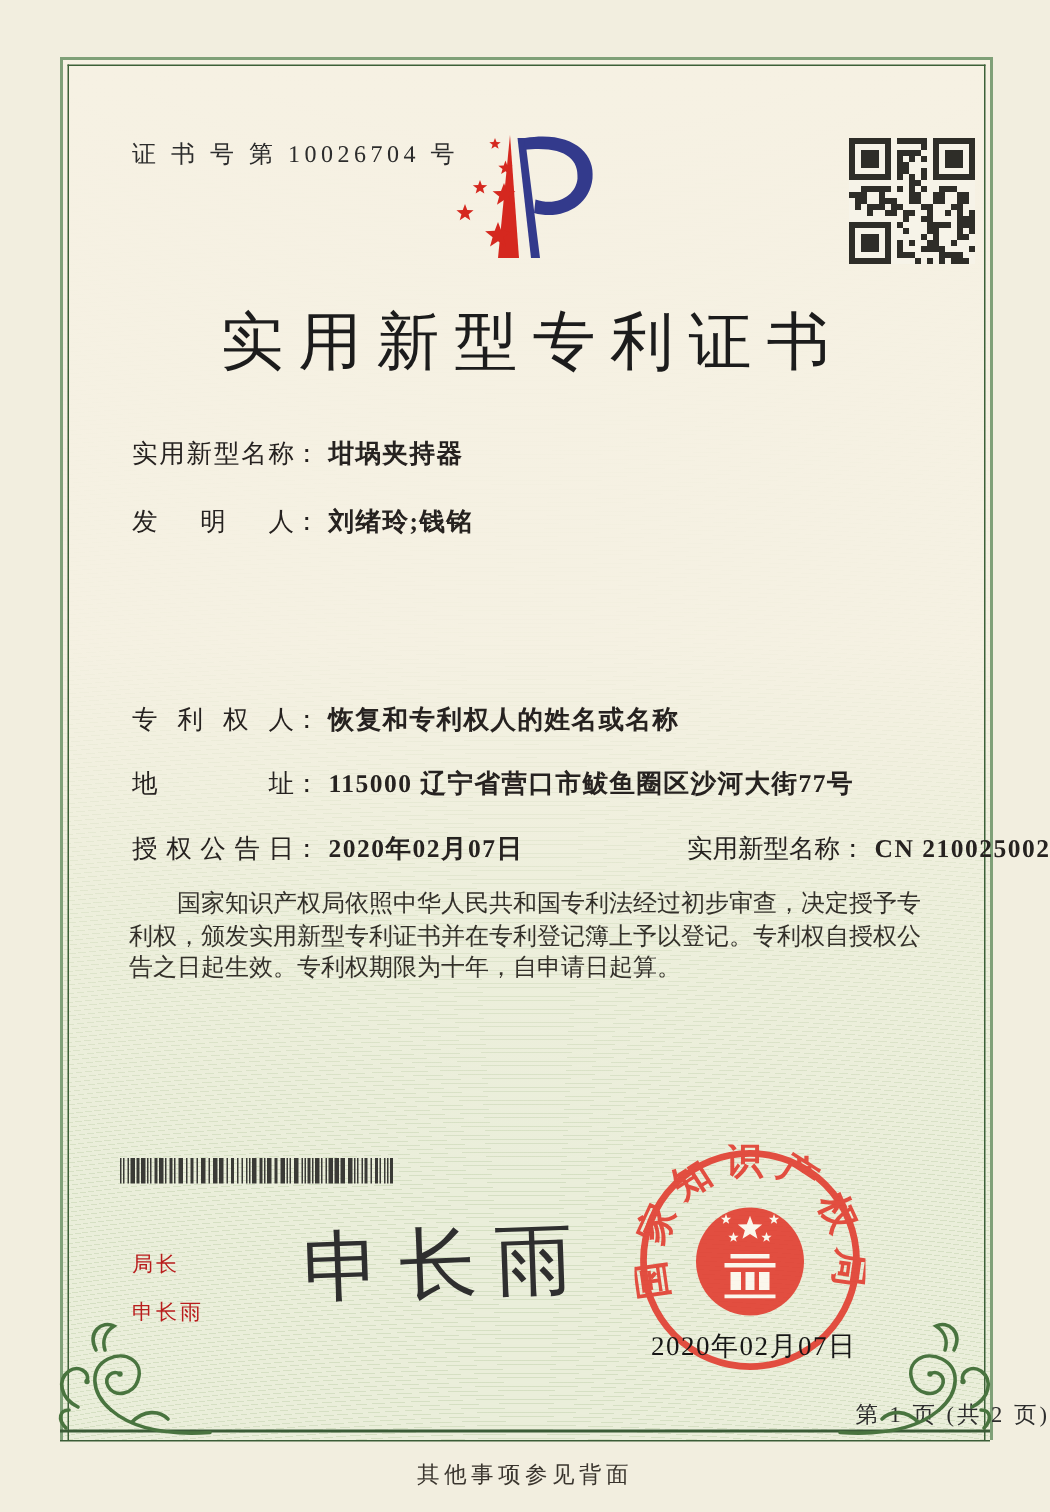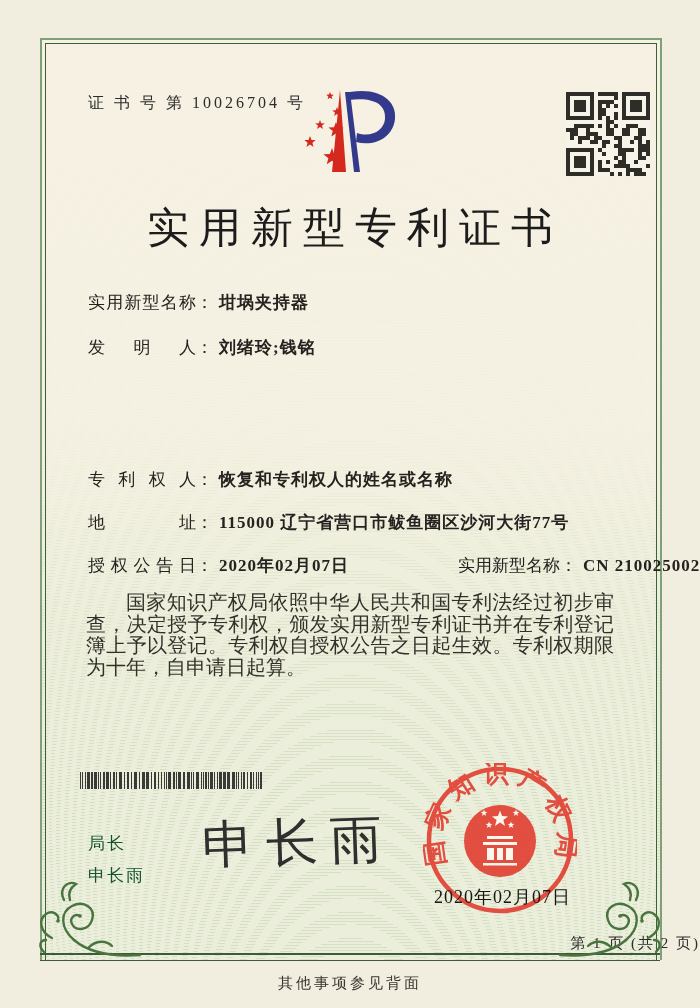--- a/index.html
+++ b/index.html
@@ -19,27 +19,27 @@
   .qr{position:absolute;left:566px;top:92px;width:84px;height:84px;}
   .title{position:absolute;left:0;top:200px;width:700px;text-align:center;
          font-size:42px;letter-spacing:10px;text-indent:10px;color:#1c1c1c;font-weight:500;}
   
   .frow{position:absolute;left:88px;font-size:17px;color:#262220;white-space:nowrap;}
   .flabel{display:inline-block;width:108px;text-align:justify;text-align-last:justify;}
   .fcolon{display:inline-block;margin-right:6px;}
   .fval{letter-spacing:1px;font-weight:bold;}
   .frow2{position:absolute;left:370px;top:0;}
   
-  .paras{position:absolute;left:86px;top:592px;width:528px;font-size:20px;line-height:21.5px;
+  .paras{position:absolute;left:86px;top:592px;width:528px;font-size:16px;line-height:21.5px;
          color:#33302a;text-align:justify;}
   .paras p{margin:0;text-indent:2em;}
   
   .barcode{position:absolute;left:80px;top:772px;width:188px;height:17px;font-size:0;}
   .barcode i{display:inline-block;height:17px;background:#3a3a36;vertical-align:top;}
-  .comm{position:absolute;left:88px;top:828px;font-size:17px;line-height:32px;letter-spacing:2px;color:#14532d;}
+  .comm{position:absolute;left:88px;top:828px;font-size:14px;line-height:32px;letter-spacing:2px;color:#b91c1c;}
   .signature{position:absolute;left:202px;top:808px;font-size:52px;letter-spacing:12px;color:#2f2f2f;
              transform:rotate(-2deg);}
   .seal{position:absolute;left:423px;top:763px;width:154px;height:154px;opacity:.9;}
   .seal-date{position:absolute;left:434px;top:885px;font-size:18px;letter-spacing:1px;color:#161616;z-index:5;}
   .ornament{position:absolute;top:878px;width:112px;height:80px;z-index:4;}
   .orn-l{left:30px;}
   .orn-r{left:558px;transform:scaleX(-1);}
   .bottom-rule{position:absolute;left:40px;top:953px;width:620px;height:5px;
                border-top:2px solid #3b5c37;border-bottom:1px solid #3b5c37;}
   .page-ind{position:absolute;left:0;top:934px;width:700px;text-align:right;font-size:15px;

